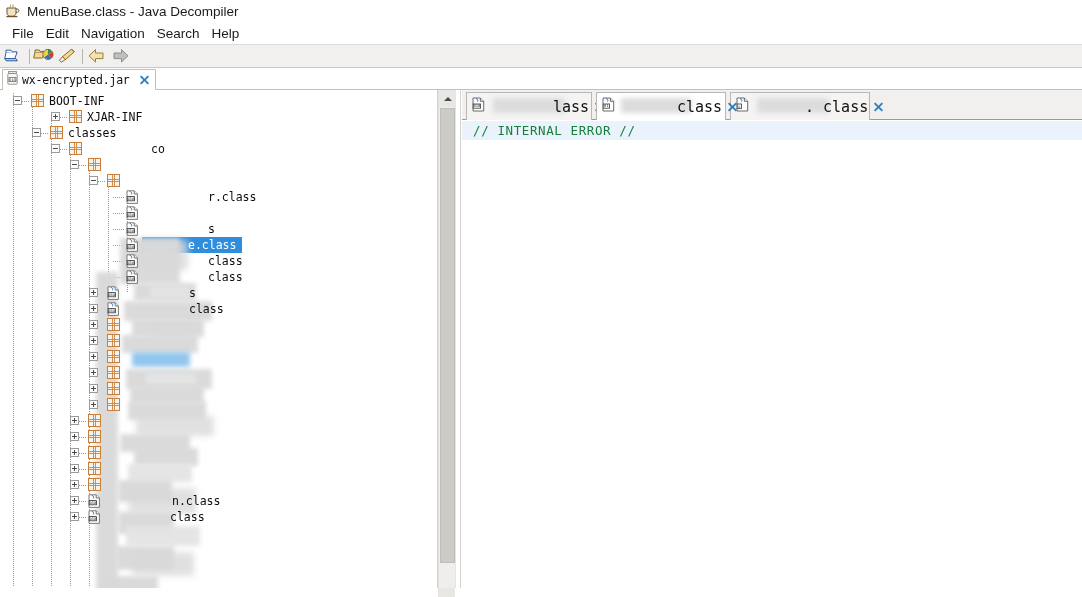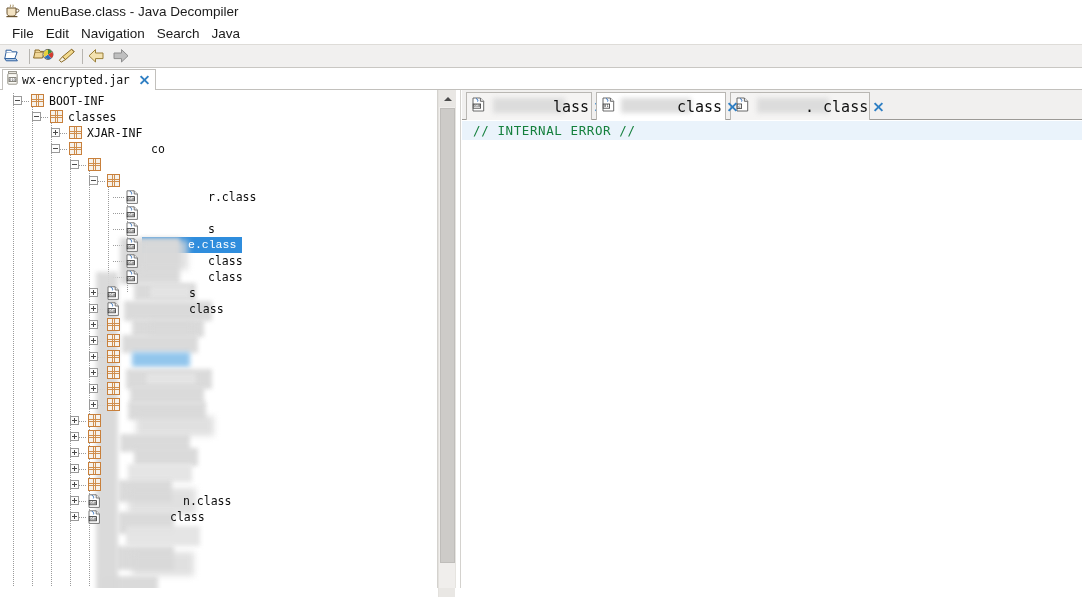--- a/index.html
+++ b/index.html
@@ -156,21 +156,21 @@
   }
   .trow .tlabel {
     font-family: "DejaVu Sans Mono", monospace;
     font-size: 11.5px;
     color: #0d0d0d;
     letter-spacing: 0px;
     white-space: nowrap;
     position: relative;
     z-index: 3;
   }
-  .trow.sel .tlabel { color: #ffffff; font-family: Liberation Mono, monospace; }
+  .trow.sel .tlabel { color: #ffffff; }
   .sel-bg {
     position: absolute;
     height: 16px;
     background: #2f8ddd;
     z-index: 1;
   }
 
   
   .exp {
     position: absolute;
@@ -433,21 +433,21 @@
     </svg>
   </div>
   <div id="title-text">MenuBase.class - Java Decompiler</div>
 </div>
 
 <div id="menubar">
   <div class="menu-item">File</div>
   <div class="menu-item">Edit</div>
   <div class="menu-item">Navigation</div>
   <div class="menu-item">Search</div>
-  <div class="menu-item">Java</div>
+  <div class="menu-item">Help</div>
 </div>
 
 <div id="toolbar">
 
   <div class="tb-btn">
     <svg width="22" height="20" viewBox="0 0 22 20">
       <path d="M3 6.5h11l-2.2 6H1.8Z" fill="#ffffff" stroke="#2d5f9e" stroke-width="1"></path>
       <path d="M3 6.5V4.2h5l1.2 1.6h4.6v1.2" fill="#ffffff" stroke="#2d5f9e" stroke-width="1"></path>
       <path d="M1.8 12.6h11l1.6 2.2H3.2Z" fill="#bcd2ea" stroke="#2d5f9e" stroke-width="1"></path>
     </svg>
@@ -520,33 +520,33 @@
       <div class="guide" style="left:127px; top:107px; height:96px;"></div>
 
       <div id="tree-rows">
           <div class="trow">
             <div class="hguide" style="left: 18px; top: 8px; width: 12px;"></div>
             <div class="exp" style="left: 13px; top: 3px;"></div>
             <span class="ico-pkg" style="left: 31px; top: 1px;"></span>
             <span class="tlabel" style="position: absolute; left: 49px; top: 1px;">BOOT-INF</span>
           </div>
           <div class="trow">
+            <div class="hguide" style="left: 56px; top: 8px; width: 12px;"></div>
+            <div class="exp plus" style="left: 51px; top: 3px;"></div>
+            <span class="ico-pkg" style="left: 69px; top: 1px;"></span>
+            <span class="tlabel" style="position: absolute; left: 87px; top: 1px;">XJAR-INF</span>
+          </div>
+          <div class="trow">
             <div class="hguide" style="left: 37px; top: 8px; width: 12px;"></div>
             <div class="exp" style="left: 32px; top: 3px;"></div>
             <span class="ico-pkg" style="left: 50px; top: 1px;"></span>
             <span class="tlabel" style="position: absolute; left: 68px; top: 1px;">classes</span>
           </div>
           <div class="trow">
             <div class="hguide" style="left: 56px; top: 8px; width: 12px;"></div>
-            <div class="exp plus" style="left: 51px; top: 3px;"></div>
-            <span class="ico-pkg" style="left: 69px; top: 1px;"></span>
-            <span class="tlabel" style="position: absolute; left: 87px; top: 1px;">XJAR-INF</span>
-          </div>
-          <div class="trow">
-            <div class="hguide" style="left: 56px; top: 8px; width: 12px;"></div>
             <div class="exp" style="left: 51px; top: 3px;"></div>
             <span class="ico-pkg" style="left: 69px; top: 1px;"></span>
             <span class="tlabel" style="position: absolute; left: 151px; top: 1px;">co</span>
           </div>
           <div class="trow">
             <div class="hguide" style="left: 75px; top: 8px; width: 12px;"></div>
             <div class="exp" style="left: 70px; top: 3px;"></div>
             <span class="ico-pkg" style="left: 88px; top: 1px;"></span>
             <span class="tlabel" style="position: absolute; left: 106px; top: 1px;"></span>
           </div>
@@ -716,21 +716,21 @@
           <div class="trow">
             <div class="hguide" style="left: 75px; top: 8px; width: 12px;"></div>
             <div class="exp plus" style="left: 70px; top: 3px;"></div>
             <span class="ico-class" style="left: 88px; top: 1px;"><svg width="13" height="14" viewBox="0 0 13 14">
                 <path d="M1 0.8h7.2l3.2 3.2V13.4H1Z" fill="#ffffff" stroke="#6a6a6a" stroke-width="0.9"></path>
                 <path d="M8.2 0.8v3.2h3.2" fill="#efefef" stroke="#6a6a6a" stroke-width="0.9"></path>
                 <path d="M3.8 1.4c1.6.3 2.3 1.6 1.6 3" fill="none" stroke="#2f6ebc" stroke-width="1"></path>
                 <rect x="1.2" y="6.6" width="7.2" height="4.2" fill="#ffffff" stroke="#2e2e2e" stroke-width="0.8"></rect>
                 <text x="4.8" y="10" font-size="3.7" text-anchor="middle" fill="#141414" font-family="DejaVu Sans Mono, monospace">010</text>
               </svg></span>
-            <span class="tlabel" style="position: absolute; left: 183px; top: 1px;">n.class</span>
+            <span class="tlabel" style="position: absolute; left: 172px; top: 1px;">n.class</span>
           </div>
           <div class="trow">
             <div class="hguide" style="left: 75px; top: 8px; width: 12px;"></div>
             <div class="exp plus" style="left: 70px; top: 3px;"></div>
             <span class="ico-class" style="left: 88px; top: 1px;"><svg width="13" height="14" viewBox="0 0 13 14">
                 <path d="M1 0.8h7.2l3.2 3.2V13.4H1Z" fill="#ffffff" stroke="#6a6a6a" stroke-width="0.9"></path>
                 <path d="M8.2 0.8v3.2h3.2" fill="#efefef" stroke="#6a6a6a" stroke-width="0.9"></path>
                 <path d="M3.8 1.4c1.6.3 2.3 1.6 1.6 3" fill="none" stroke="#2f6ebc" stroke-width="1"></path>
                 <rect x="1.2" y="6.6" width="7.2" height="4.2" fill="#ffffff" stroke="#2e2e2e" stroke-width="0.8"></rect>
                 <text x="4.8" y="10" font-size="3.7" text-anchor="middle" fill="#141414" font-family="DejaVu Sans Mono, monospace">010</text>

